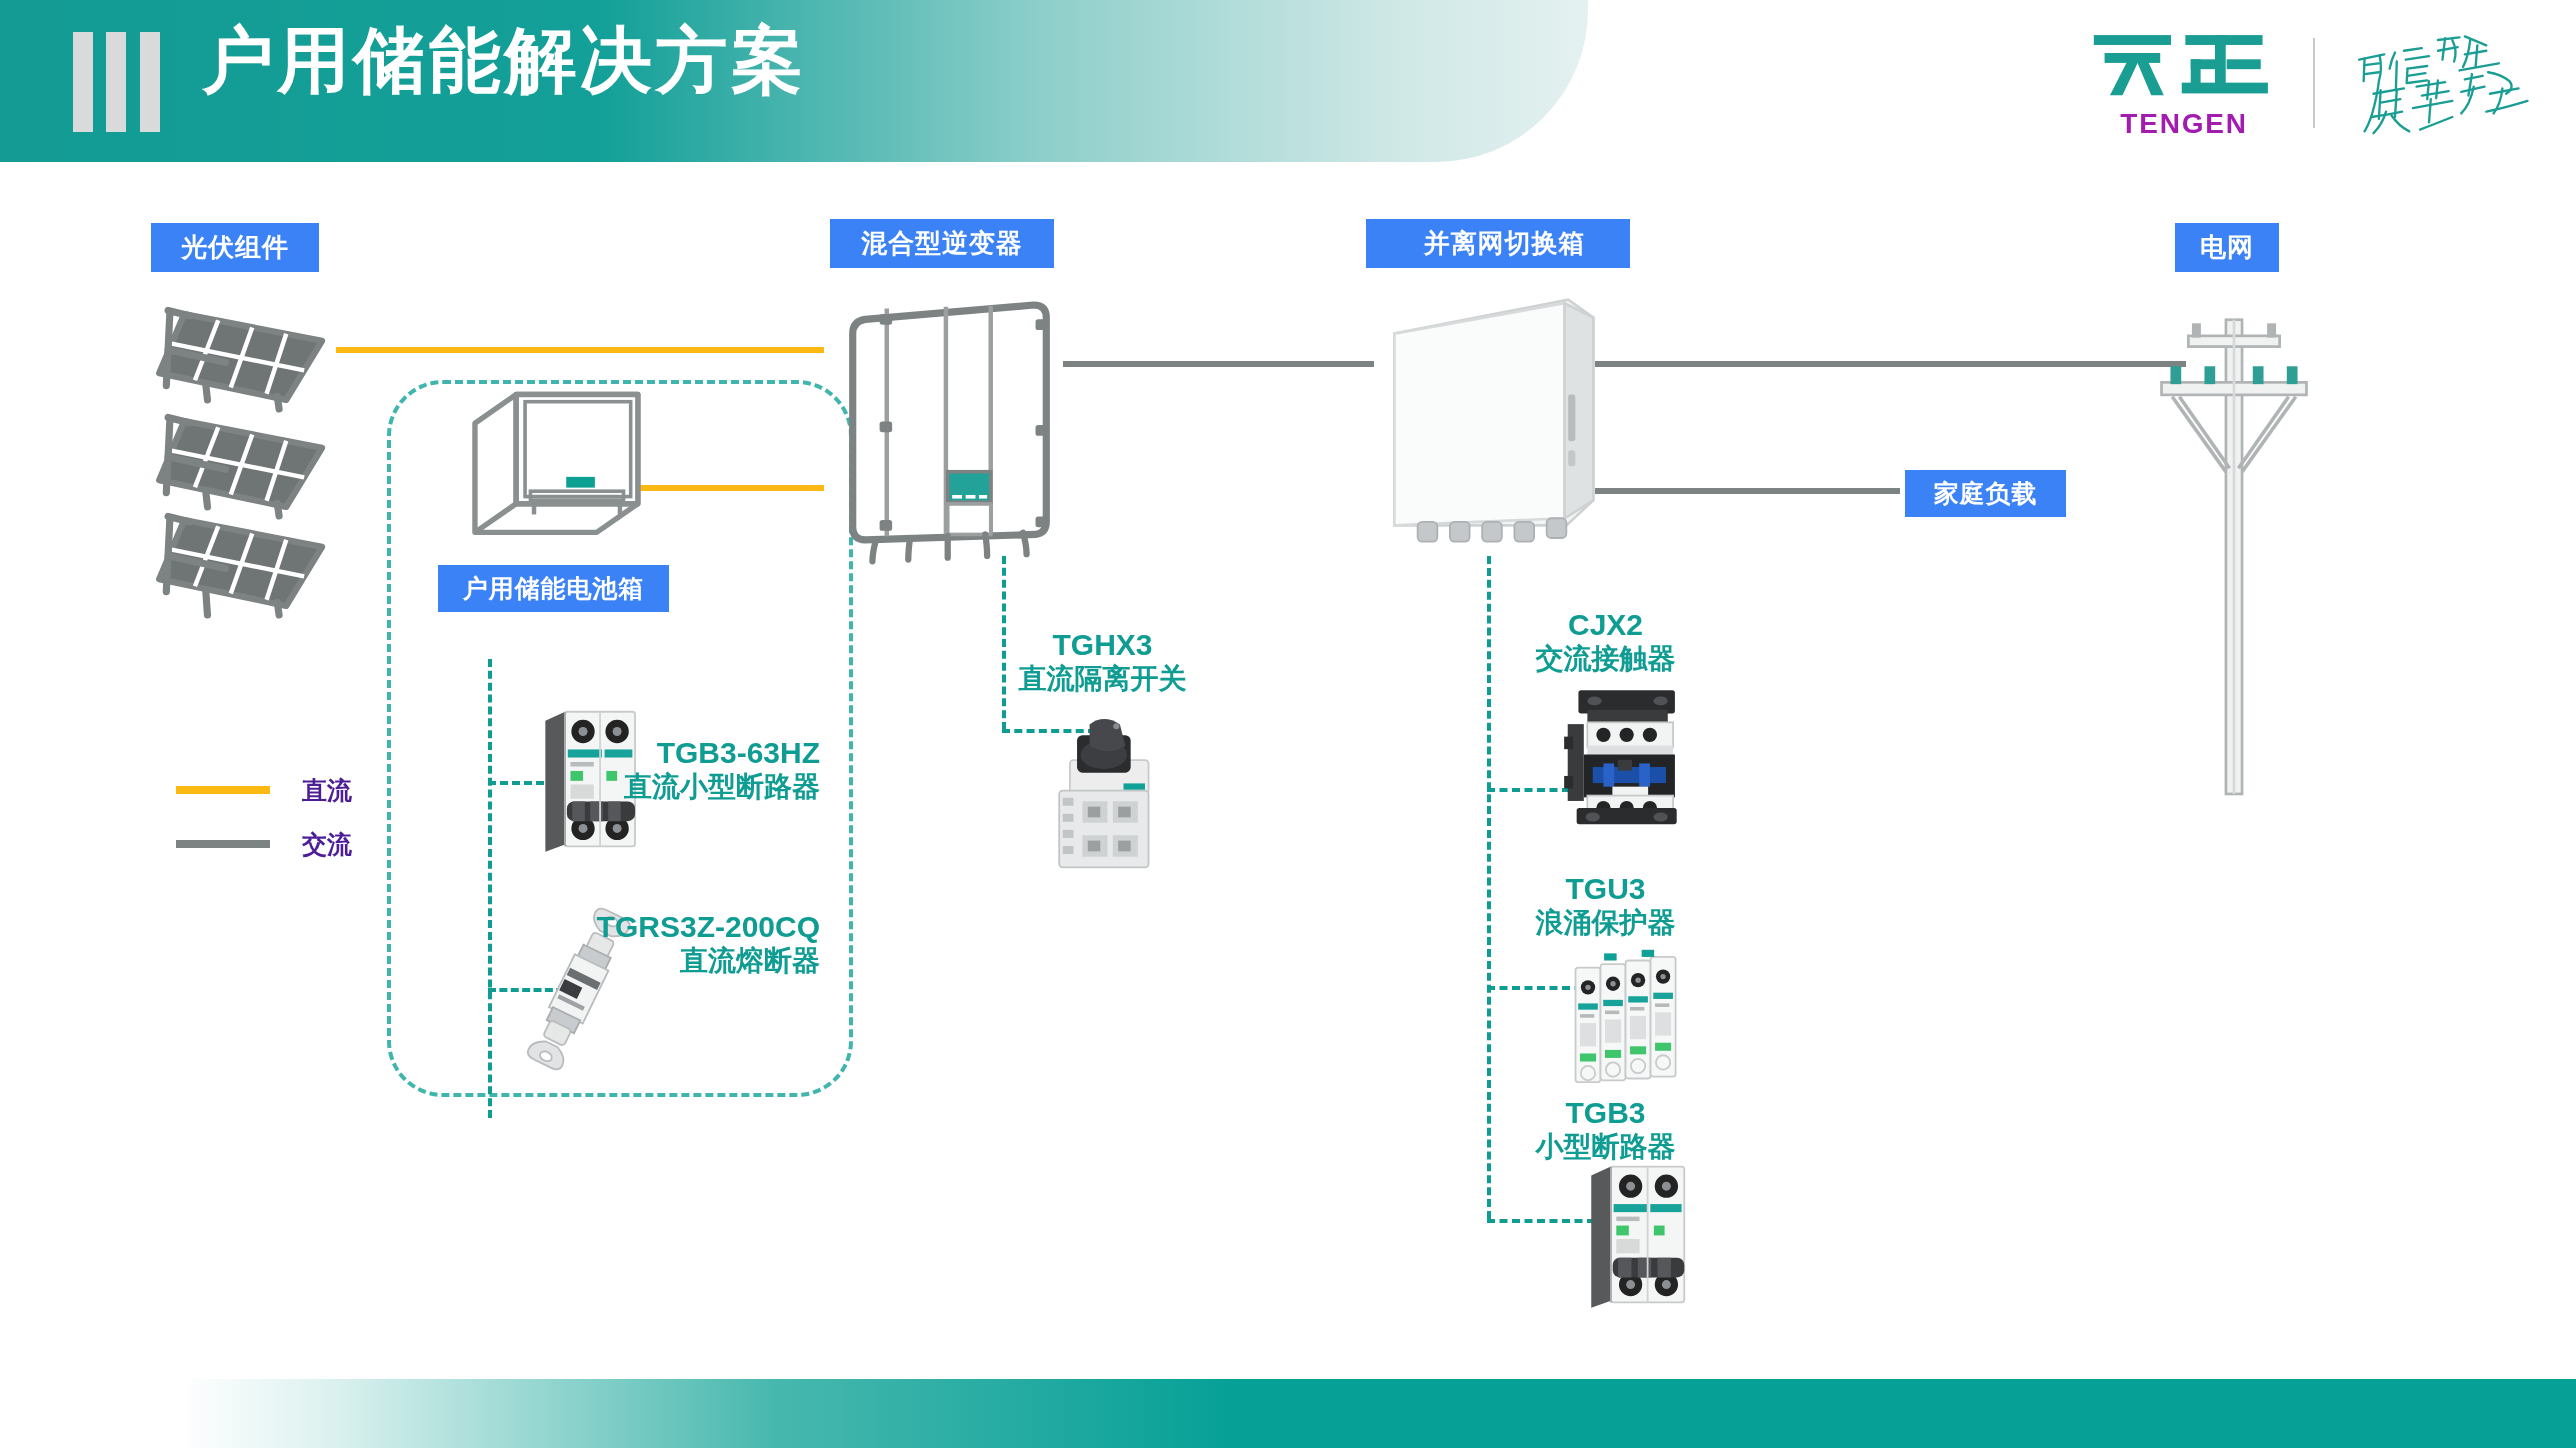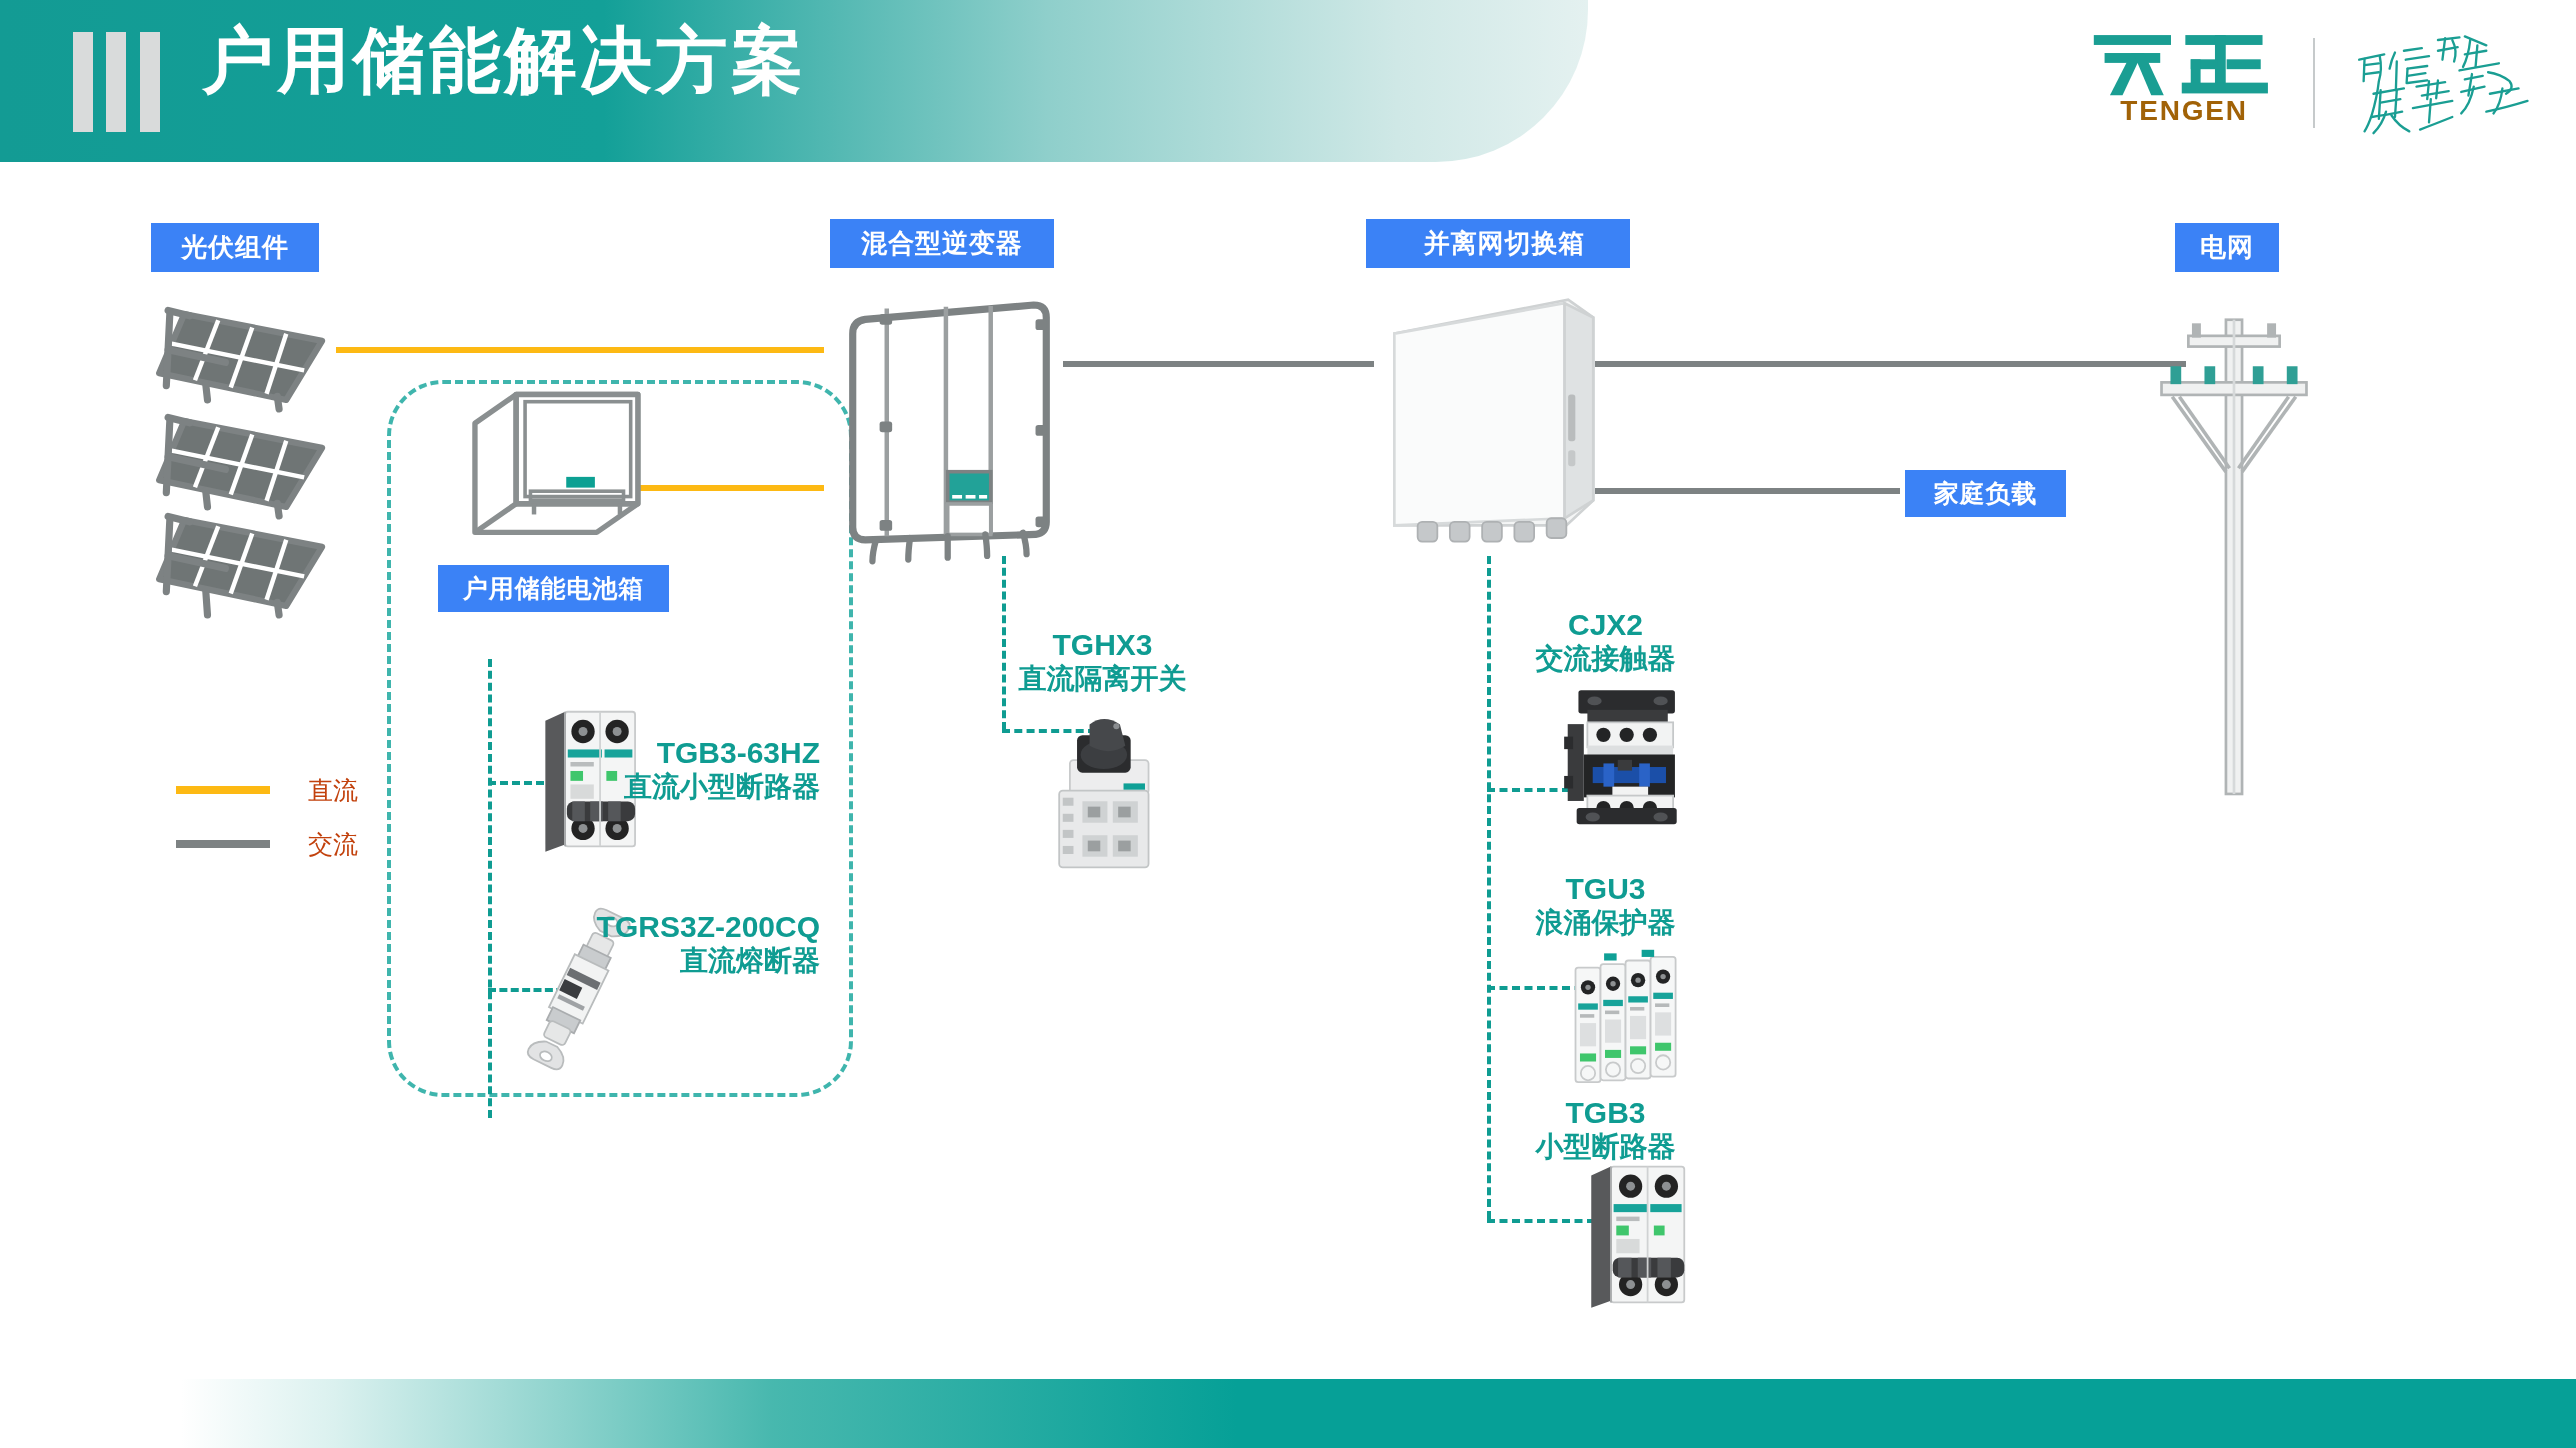--- a/index.html
+++ b/index.html
@@ -23,22 +23,22 @@
   .header-title{
     position:absolute;left:202px;top:24px;
     font-size:72px;line-height:1;font-weight:bold;color:#ffffff;
     letter-spacing:3.6px;white-space:nowrap;
   }
 
   
   .logo-wrap{position:absolute;left:2092px;top:27px;width:457px;height:112px;}
   .logo-cn{position:absolute;left:0;top:0;width:184px;height:70px;}
   .logo-en{
-    position:absolute;left:0;top:70px;width:184px;
-    text-align:center;font-size:28px;font-weight:bold;color:#a16207;
+    position:absolute;left:0;top:83px;width:184px;
+    text-align:center;font-size:28px;font-weight:bold;color:#a21caf;
     letter-spacing:1.8px;line-height:1;
   }
   .logo-div{position:absolute;left:221px;top:10.8px;width:1.8px;height:90px;background:#c6cacb;}
   .logo-slogan{position:absolute;left:260px;top:1.8px;width:197px;height:108px;}
 
   
   .chip{
     position:absolute;background:#3b82f6;color:#fff;
     font-weight:bold;display:flex;align-items:center;justify-content:center;
     white-space:nowrap;letter-spacing:0.9px;
@@ -48,21 +48,21 @@
 
   
   .wire{position:absolute;}
   .wire.dc{background:#fdb913;height:6.3px;}
   .wire.ac{background:#7d8283;height:6.3px;}
 
   
   .legend{position:absolute;left:176px;top:763px;}
   .legend-row{display:flex;align-items:center;height:54px;}
   .legend-swatch{width:94px;height:7.2px;margin-right:32px;}
-  .legend-txt{font-size:25px;font-weight:normal;color:#c2410c;margin-left:6px;}
+  .legend-txt{font-size:25px;font-weight:bold;color:#4c1d95;}
 
   
   .callout{position:absolute;}
   .callout .model{
     font-size:30px;font-weight:bold;color:#0f9c92;line-height:1.18;
     white-space:nowrap;
   }
   .callout .desc{
     font-size:28px;font-weight:bold;color:#0f9c92;line-height:1.18;
     white-space:nowrap;

